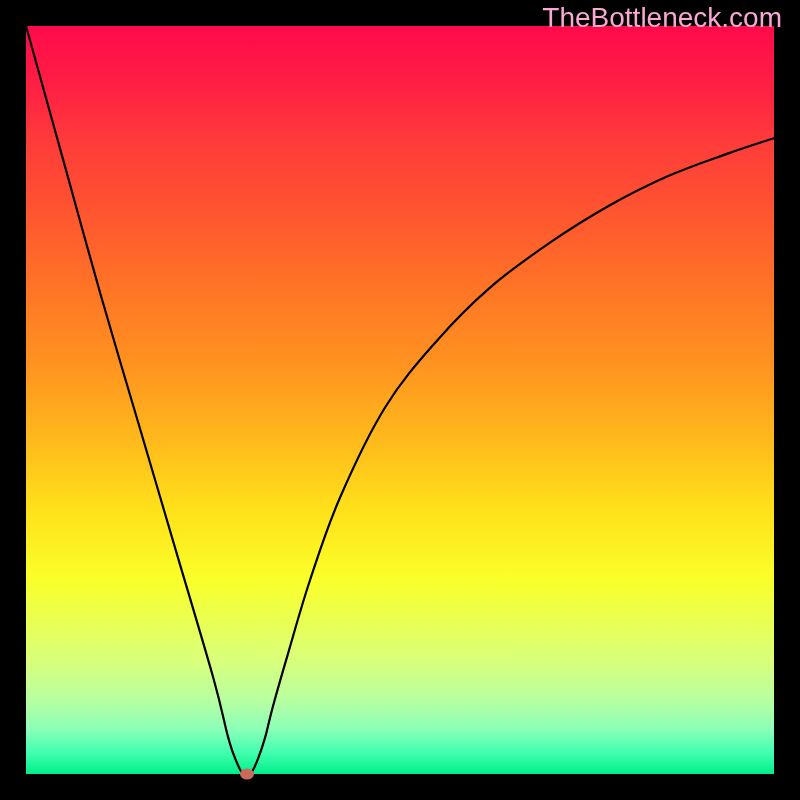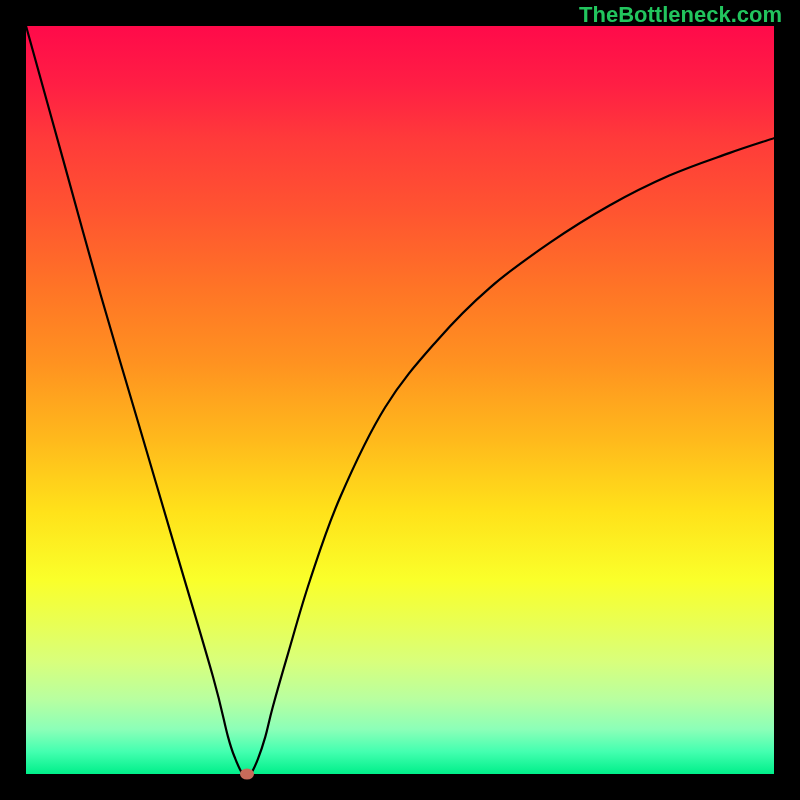--- a/index.html
+++ b/index.html
@@ -8,23 +8,23 @@
     height: 800px;
     background: #000;
     position: relative;
     font-family: Arial, Helvetica, sans-serif;
     overflow: hidden;
   }
   .watermark {
     position: absolute;
     top: 2px;
     right: 18px;
-    color: #22c55e;
-    font-size: 22px;
-    font-weight: 700;
+    color: #f9a8d4;
+    font-size: 28px;
+    font-weight: 400;
     z-index: 10;
   }
   .plot-area {
     position: absolute;
     left: 26px;
     top: 26px;
     width: 748px;
     height: 748px;
     background: linear-gradient(to bottom,
       #ff0a4a 0%,

